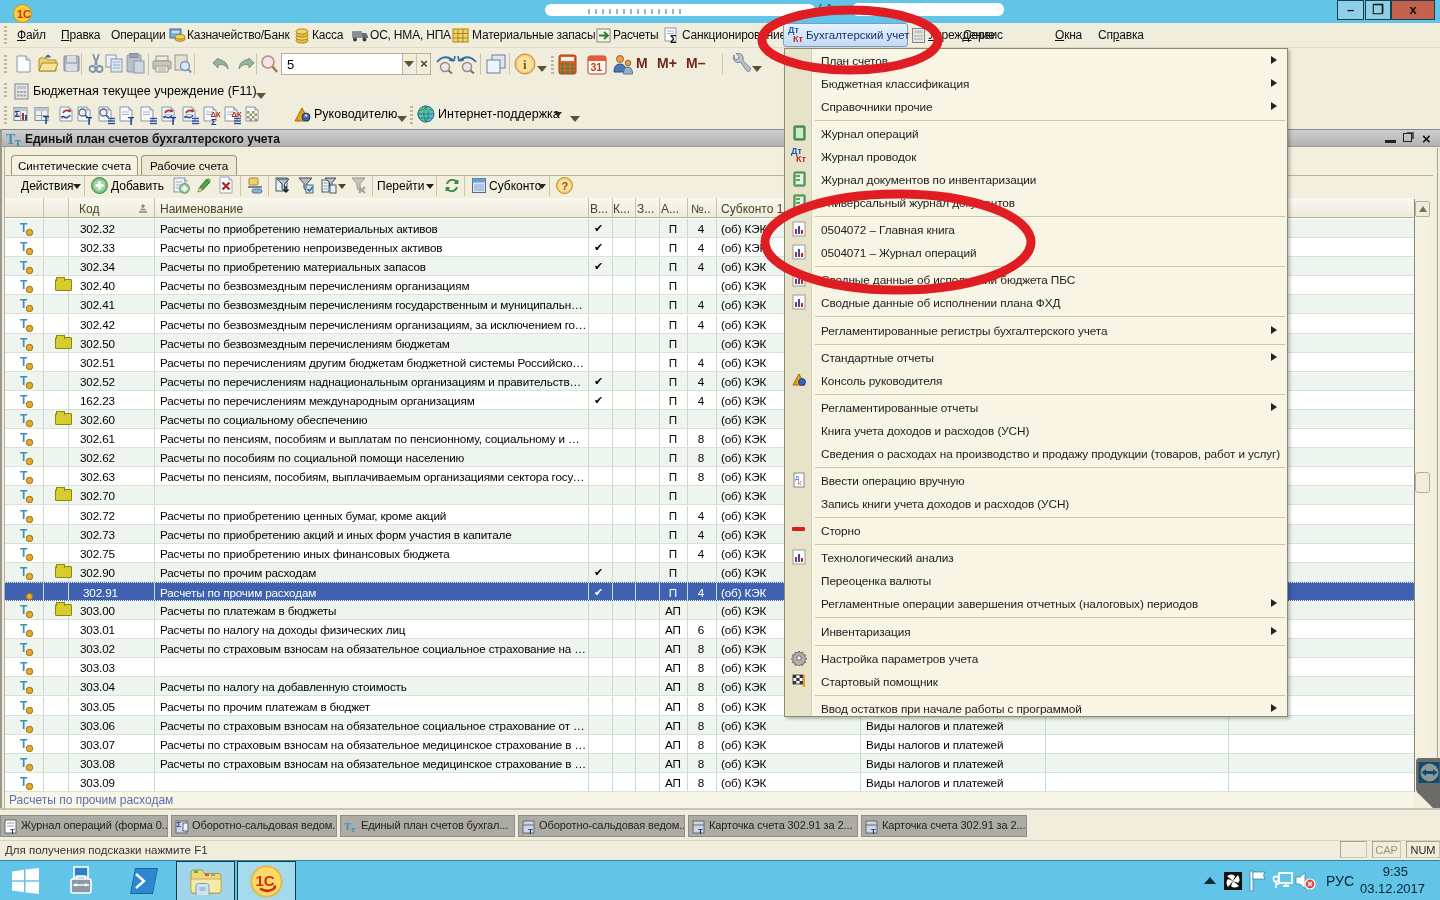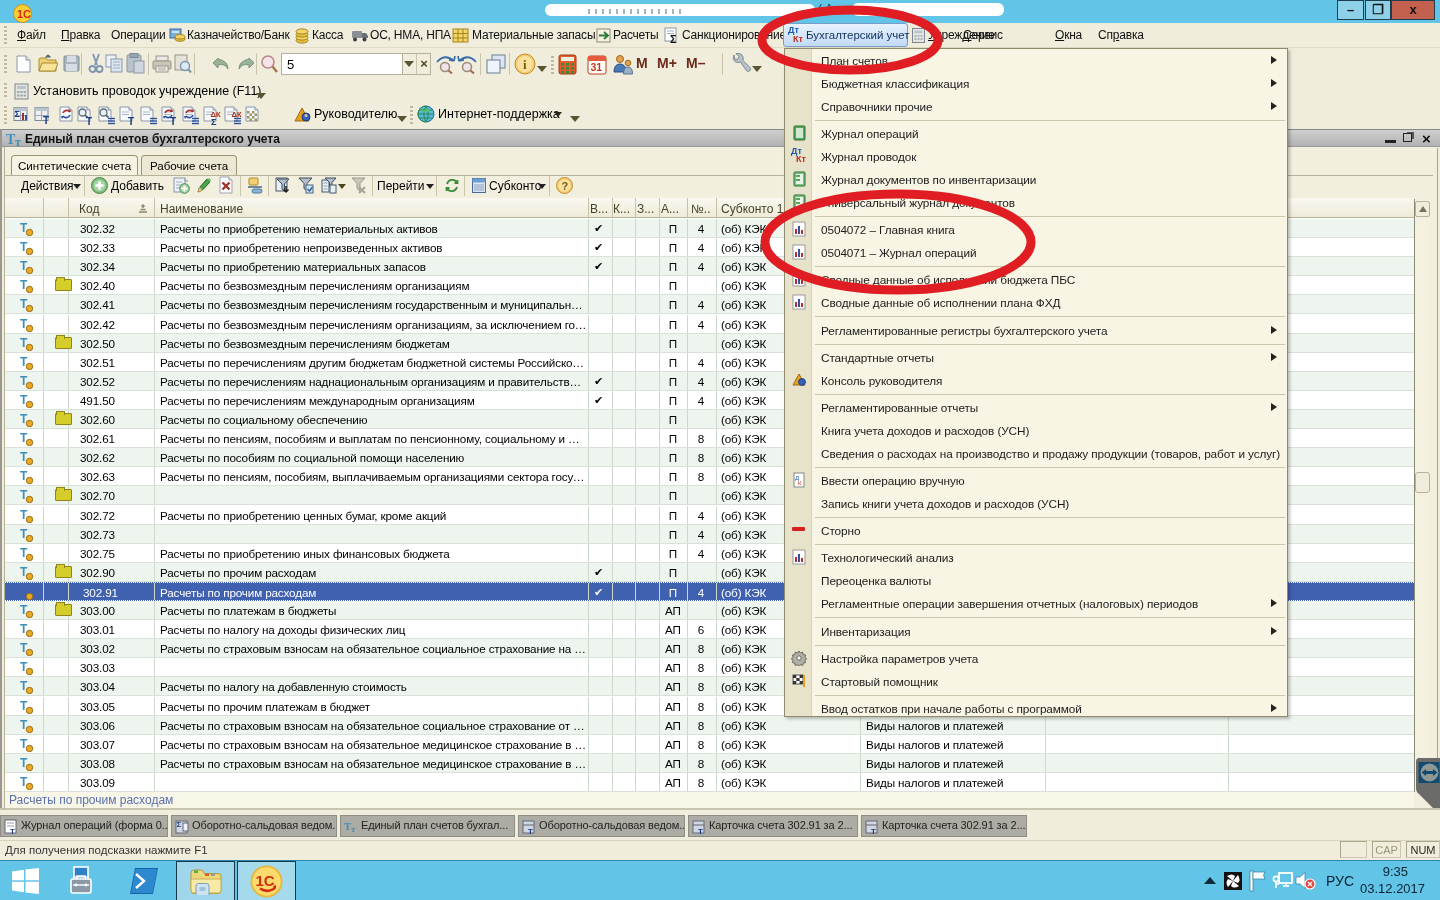--- a/index.html
+++ b/index.html
@@ -315,21 +315,21 @@
       <rect x="3" y="3" width="9" height="3" fill="#b8c4d0"></rect>
       <g fill="#9aa8b6">
         <rect x="3" y="8" width="2.4" height="2"></rect>
         <rect x="6.3" y="8" width="2.4" height="2"></rect>
         <rect x="9.6" y="8" width="2.4" height="2"></rect>
         <rect x="3" y="11.5" width="2.4" height="2"></rect>
         <rect x="6.3" y="11.5" width="2.4" height="2"></rect>
         <rect x="9.6" y="11.5" width="2.4" height="2"></rect>
       </g>
     </svg>
-  <span style="position:absolute;left:33px;top:4px;font-size:12.5px;">Установить проводок учреждение (F11)</span>
+  <span style="position:absolute;left:33px;top:4px;font-size:12.5px;">Бюджетная текущее учреждение (F11)</span>
   <div class="abs" style="left:256px;top:13px;width:0;height:0;border-top:6px solid #5a5530;border-left:5px solid transparent;border-right:5px solid transparent;"></div>
 </div>
 
 <div id="tb3" class="abs">
   <div class="grip" style="left:4px;top:3px;height:18px;"></div>
   <div id="tb3icons">
       <svg class="abs" style="left:13px;top:3px" width="19" height="19" viewBox="0 0 19 19">
         <rect x="1" y="1.5" width="13" height="13" fill="#eef0f2" stroke="#7a8794"></rect>
         <rect x="1" y="1.5" width="13" height="3.5" fill="#b9c4ce"></rect>
         <line x1="7.5" y1="5" x2="7.5" y2="14.5" stroke="#9aa8b6"></line>
@@ -857,21 +857,21 @@
         <div class="gridv" style="left:654px"></div>
         <div class="gridv" style="left:682px"></div>
         <div class="gridv" style="left:710.5px"></div>
         <div class="gridv" style="left:855px"></div>
         <div class="gridv" style="left:1040px"></div>
         <div class="gridv" style="left:1223px"></div>
         <svg class="Ticon" viewBox="0 0 16 15">
           <text x="1" y="11" font-size="12" font-weight="bold" fill="#3f8fb8" font-family="Liberation Sans">T</text>
           <circle cx="10.5" cy="11.5" r="3.2" fill="#e8aa28" stroke="#9a6d10"></circle>
         </svg>
-        <div class="c" style="left:75px">491.50</div>
+        <div class="c" style="left:75px">162.23</div>
         <div class="c" style="left:155px;width:427px;text-overflow:ellipsis">Расчеты по перечислениям международным организациям</div>
         <div class="c" style="left:589px;font-size:11px">✔</div>
         <div class="c" style="left:654px;width:28px;text-align:center">П</div>
         <div class="c" style="left:682px;width:28px;text-align:center">4</div>
         <div class="c" style="left:716px">(об) КЭК</div>
         <div style="position:absolute;left:0;right:0;bottom:0;height:1px;background:#d8e2d8"></div>
       </div>
       <div class="row stripe0" style="top:212px">
         <div class="gridv" style="left:38px"></div>
         <div class="gridv" style="left:63px"></div>
@@ -1026,20 +1026,21 @@
         <div class="gridv" style="left:682px"></div>
         <div class="gridv" style="left:710.5px"></div>
         <div class="gridv" style="left:855px"></div>
         <div class="gridv" style="left:1040px"></div>
         <div class="gridv" style="left:1223px"></div>
         <svg class="Ticon" viewBox="0 0 16 15">
           <text x="1" y="11" font-size="12" font-weight="bold" fill="#3f8fb8" font-family="Liberation Sans">T</text>
           <circle cx="10.5" cy="11.5" r="3.2" fill="#e8aa28" stroke="#9a6d10"></circle>
         </svg>
         <div class="c" style="left:75px">302.73</div>
+        <div class="c" style="left:155px;width:427px;text-overflow:ellipsis">Расчеты по приобретению акций и иных форм участия в капитале</div>
         <div class="c" style="left:654px;width:28px;text-align:center">П</div>
         <div class="c" style="left:682px;width:28px;text-align:center">4</div>
         <div class="c" style="left:716px">(об) КЭК</div>
         <div style="position:absolute;left:0;right:0;bottom:0;height:1px;background:#d8e2d8"></div>
       </div>
       <div class="row stripe1" style="top:345.70000000000005px">
         <div class="gridv" style="left:38px"></div>
         <div class="gridv" style="left:63px"></div>
         <div class="gridv" style="left:149px"></div>
         <div class="gridv" style="left:583px"></div>

